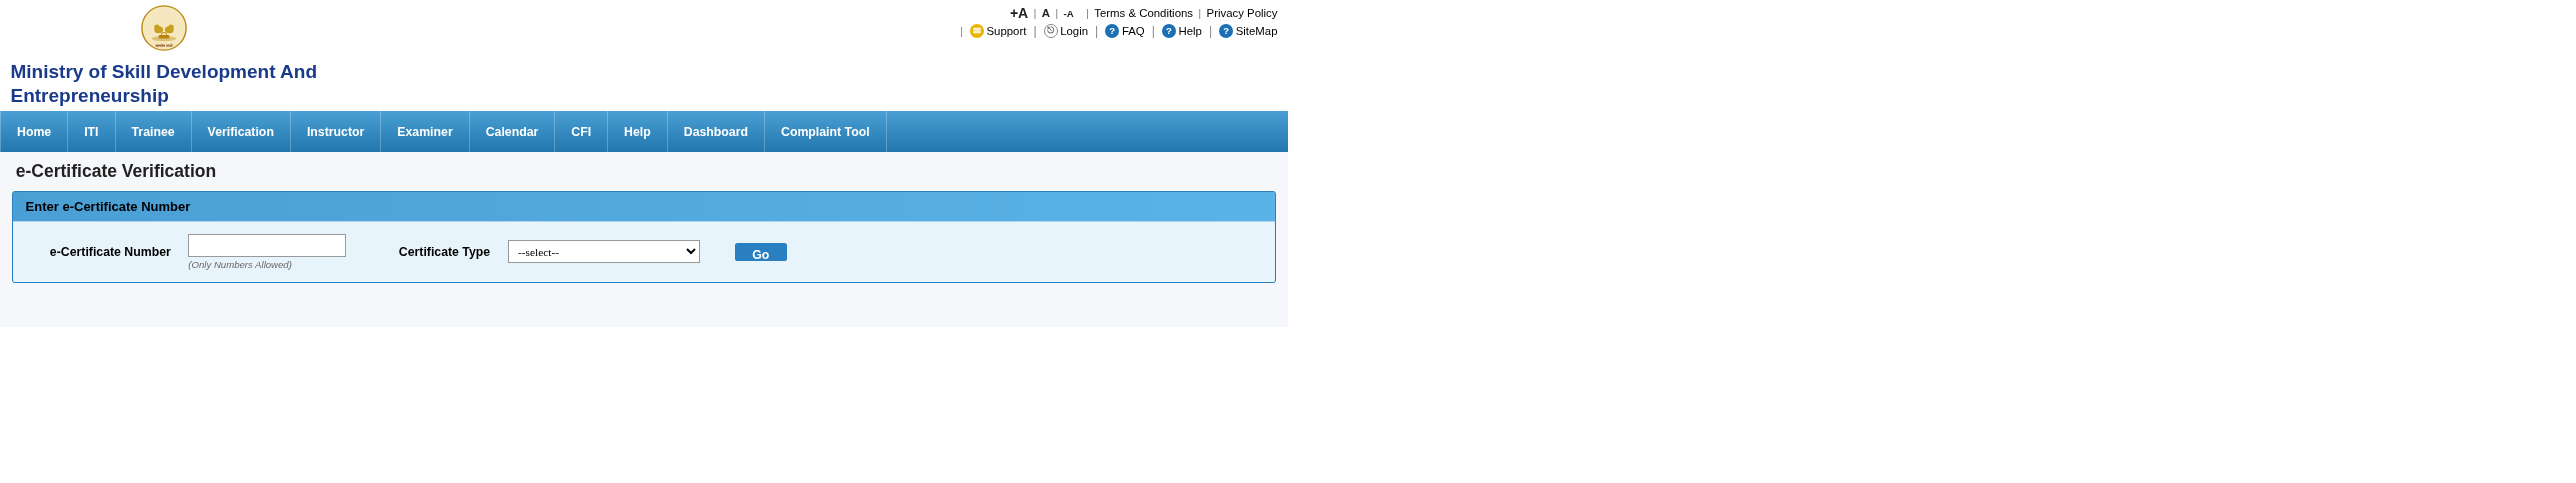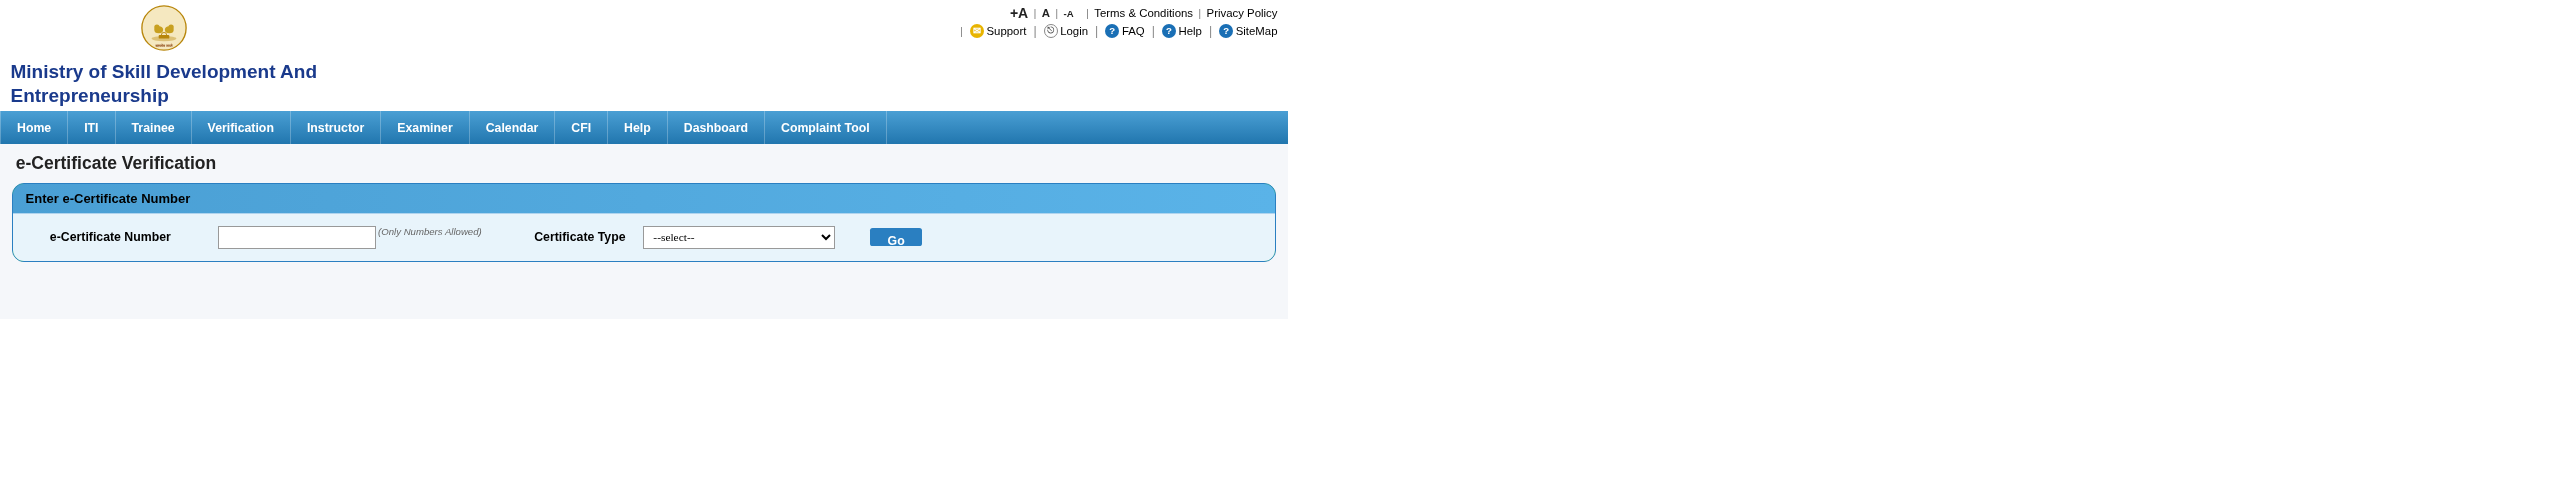--- a/index.html
+++ b/index.html
@@ -80,21 +80,21 @@
     .icon-login { background: #fff; border: 0.9px solid #888; color: #555; font-size: 8.8px; }
     .icon-blue { background: #1a6fb5; color: #fff; font-size: 9.6px; }
     .util-sep { color: #888; font-size: 12.3px; }
 
     
     .nav-bar {
       background: linear-gradient(to bottom, #4a9fd4, #2176ae);
       display: flex;
       align-items: center;
       padding: 0;
-      height: 33px;
+      height: 41px;
     }
     .nav-item {
       color: #fff;
       font-size: 12.3px;
       font-weight: 600;
       padding: 0 16px;
       height: 100%;
       display: flex;
       align-items: center;
       cursor: pointer;
@@ -114,21 +114,21 @@
       font-size: 17.5px;
       font-weight: bold;
       color: #222;
       margin-bottom: 8.8px;
       padding-left: 3.5px;
     }
 
     
     .form-panel {
       border: 1.8px solid #2a7fc1;
-      border-radius: 12px;
+      border-radius: 3px;
       overflow: hidden;
       background: #22c55e;
     }
     .form-panel-header {
       background: linear-gradient(to right, #4a9fd4, #5ab3e8);
       padding: 7px 12.3px;
       font-size: 13px;
       font-weight: bold;
       color: #000;
     }
@@ -145,24 +145,23 @@
     .form-label {
       font-size: 12.3px;
       font-weight: bold;
       color: #000;
       white-space: nowrap;
       min-width: 140px;
       text-align: right;
     }
     .form-field-group {
       display: flex;
-      flex-direction: row;
+      flex-direction: column;
       align-items: flex-start;
       gap: 1.8px;
-      margin-left: 30px;
     }
     .form-input {
       border: 0.9px solid #999;
       padding: 3.5px 5.3px;
       font-size: 11.4px;
       width: 158px;
       height: 23px;
     }
     .form-hint {
       font-size: 9.6px;

